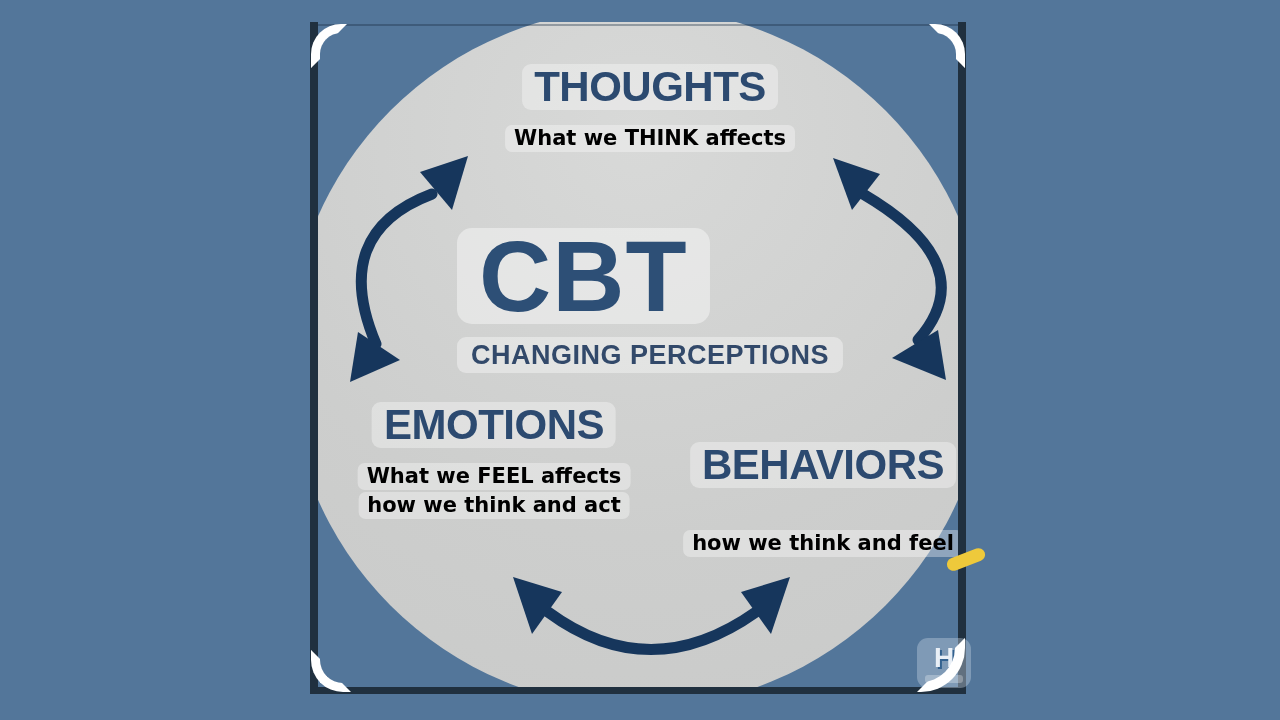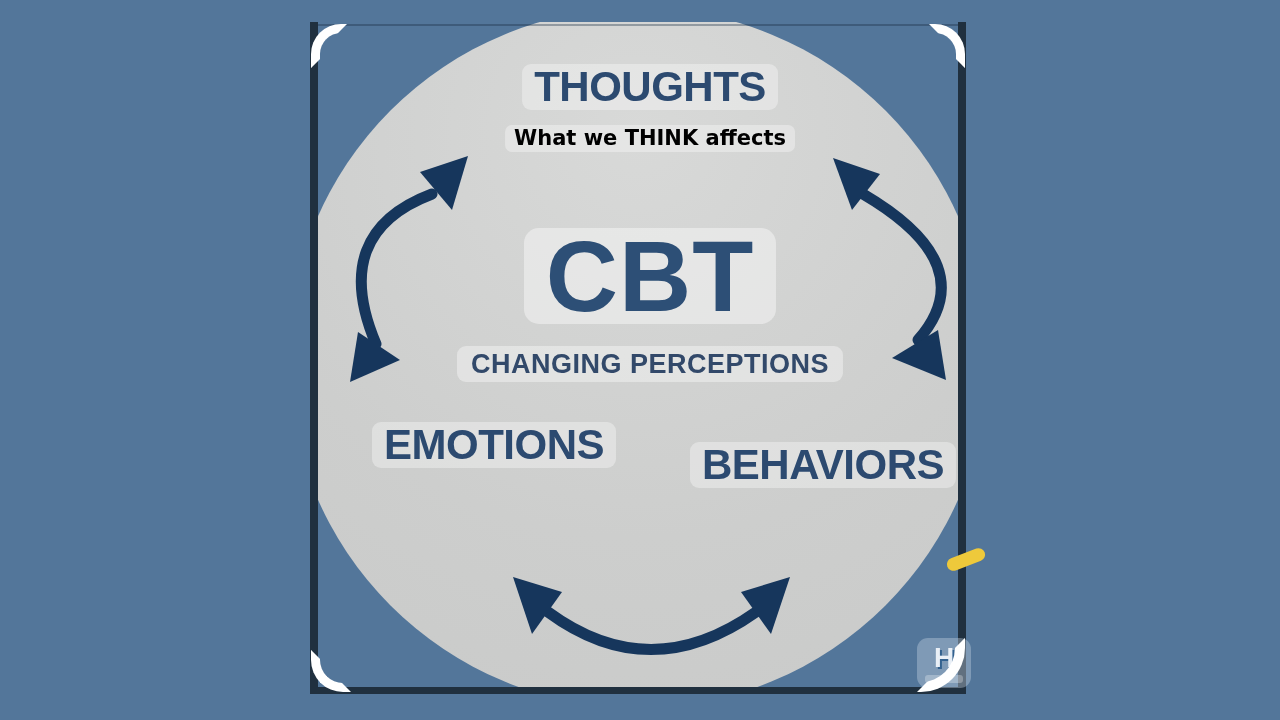--- a/index.html
+++ b/index.html
@@ -33,29 +33,29 @@
   .arc.br{right:-7px;bottom:-5px;width:48px;height:54px;border-width:10px;border-bottom-color:#fff;border-right-color:#fff;border-bottom-right-radius:44px;}
   
   .node{position:absolute;text-align:center;z-index:3;width:max-content;transform:translateX(-50%);}
   .node-title{
     display:inline-block;font-weight:bold;font-size:42px;line-height:44px;color:#2c4a70;
     letter-spacing:-0.5px;background:rgba(255,255,255,.35);border-radius:9px;padding:1px 12px;
   }
   .node-sub{font-family:"DejaVu Sans",sans-serif;font-weight:bold;font-size:21px;line-height:27px;color:#000000;margin-top:14px;}
   .node-sub span{display:inline-block;background:rgba(255,255,255,.35);border-radius:7px;padding:0 9px;margin:1px 0;}
   .n-thoughts{left:332px;top:42px;}
-  .n-emotions{left:176px;top:400px;}
+  .n-emotions{left:176px;top:380px;}
   .n-behaviors{left:505px;top:420px;}
-  .center-cbt{position:absolute;left:332px;top:206px;transform:translateX(-50%);text-align:center;z-index:3;width:max-content;}
+  .center-cbt{position:absolute;left:332px;top:206px;transform:translateX(-50%);text-align:left;z-index:3;width:max-content;}
   .cbt-word{
     display:inline-block;font-weight:bold;font-size:100px;line-height:92px;color:#2d4f76;
     background:rgba(255,255,255,.42);border-radius:15px;padding:2px 22px;letter-spacing:1px;
   }
   .cbt-tag{
-    display:inline-block;margin-top:22px;font-weight:bold;font-size:27px;line-height:30px;
+    display:inline-block;margin-top:13px;font-weight:bold;font-size:27px;line-height:30px;
     letter-spacing:.5px;color:#32496a;background:rgba(255,255,255,.38);border-radius:9px;padding:3px 14px;
   }
   
   .arrows{position:absolute;left:0;top:0;z-index:2;}
   .arrows path{fill:none;stroke:#16365c;stroke-width:11;stroke-linecap:round;}
   .arrows polygon{fill:#16365c;}
   
   .yellow-mark{
     position:absolute;left:628px;top:531px;width:40px;height:13px;border-radius:8px;
     background:#eec93b;transform:rotate(-21deg);z-index:5;
@@ -109,26 +109,31 @@
         </div>
       </div>
 
       <div class="center-cbt">
         <div class="cbt-word">CBT</div><br>
         <div class="cbt-tag">CHANGING PERCEPTIONS</div>
       </div>
 
       <div class="node n-emotions">
         <div class="node-title">EMOTIONS</div>
+        <div class="node-sub">
+          <span>What we FEEL affects</span><br>
+          <span>how we think and act</span>
+        </div>
       </div>
 
       <div class="node n-behaviors">
         <div class="node-title">BEHAVIORS</div>
         <div class="node-sub">
           <br>
+          <span>how we think and feel</span>
         </div>
       </div>
     </div>
 
     <div class="yellow-mark"></div>
 
     <div class="watermark">
       <div class="wm-letter">H</div>
       <div class="wm-band"></div>
     </div>

